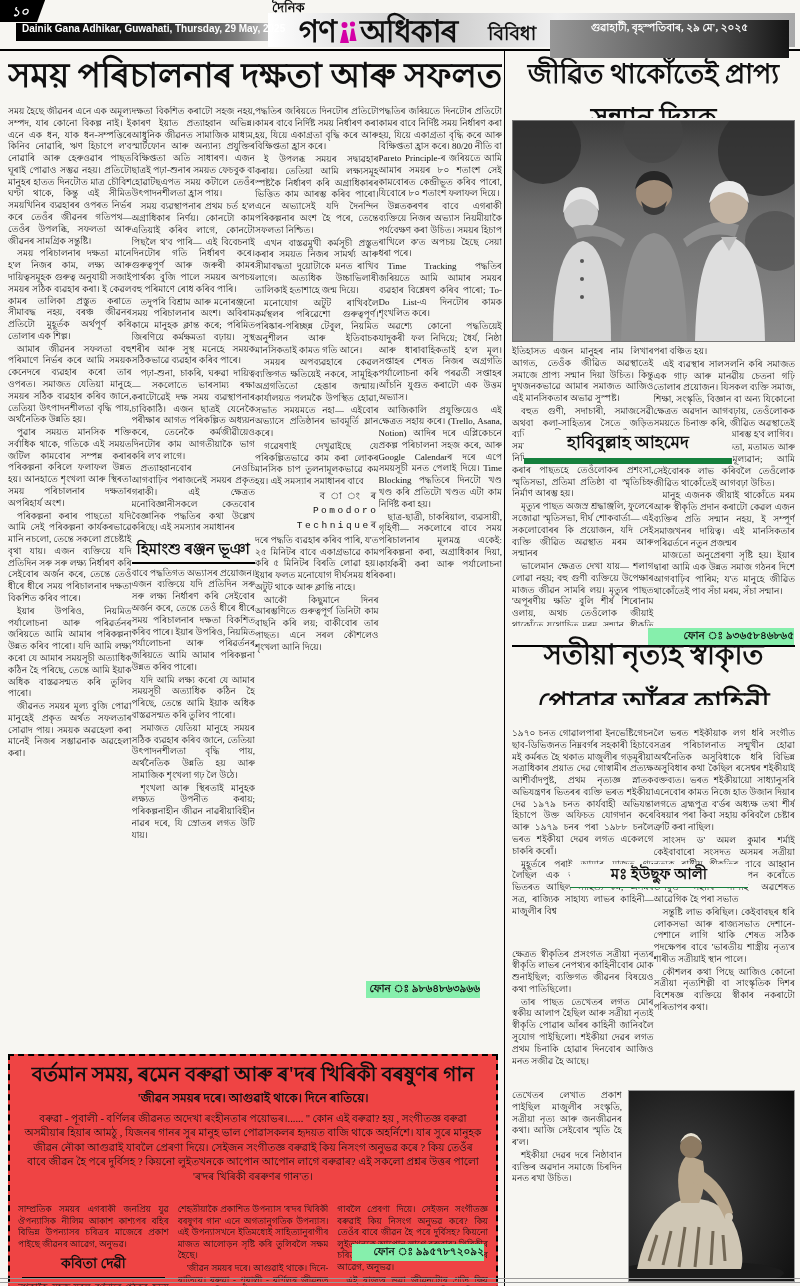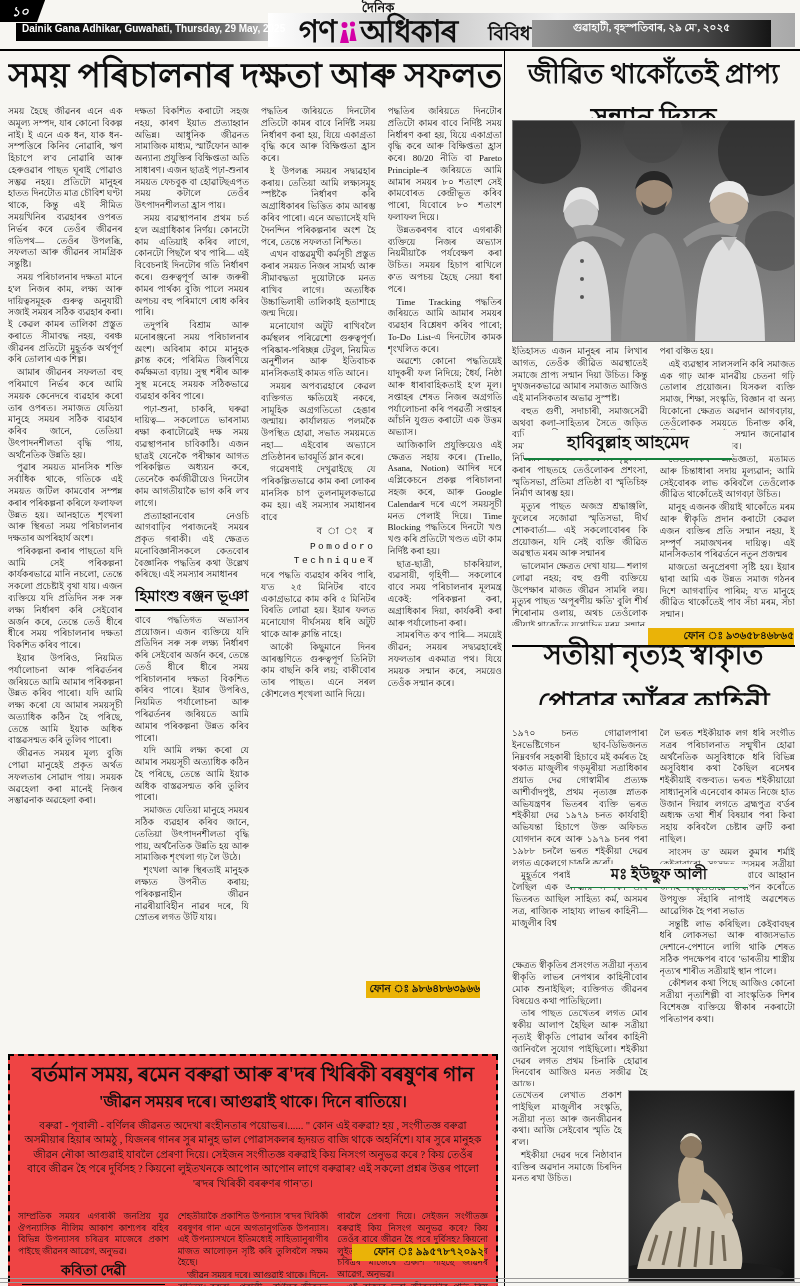--- a/index.html
+++ b/index.html
@@ -9,42 +9,42 @@
   .pgnum{position:absolute;left:-8px;top:-5px;width:50px;height:27px;background:#000;
          transform:skewX(-20deg);z-index:3;}
   .pgnum span{display:block;transform:skewX(20deg);color:#fff;font-style:italic;
          font-weight:bold;font-size:13px;padding:7px 0 0 20px;font-family:"Liberation Sans",sans-serif;}
   .band{position:absolute;left:268px;top:13px;width:527px;height:34px;
         background:linear-gradient(90deg,#ffffff 0%,#c9c9c9 30%,#efefef 55%,#a8a8a8 100%);}
   .lbanner{position:absolute;left:16px;top:23px;width:252px;height:18px;line-height:18px;
         background:linear-gradient(90deg,#000 0%,#222 55%,#7d7d7d 88%,#bdbdbd 100%);
         color:#fff;font:bold 10px "Liberation Sans",sans-serif;padding:0 6px;white-space:nowrap;
         box-sizing:border-box;z-index:2;}
-  .rbanner{position:absolute;left:532px;top:20px;width:239px;height:27px;line-height:21px;
+  .rbanner{position:absolute;left:550px;top:20px;width:239px;height:38px;line-height:21px;
         background:linear-gradient(90deg,#979797 0%,#4a4a4a 70%,#151515 100%);
         color:#fff;font:bold 10.5px "Liberation Serif",serif;text-align:center;z-index:2;}
-  .masthead{position:absolute;left:272px;top:1px;width:212px;text-align:center;z-index:2;}
+  .masthead{position:absolute;left:272px;top:1px;width:212px;z-index:2;}
   .masthead .mt-top{font-size:13px;font-weight:bold;line-height:14px;}
   .masthead .mt-main{display:flex;align-items:center;justify-content:center;gap:2px;
         font-size:31px;font-weight:bold;line-height:33px;letter-spacing:-1px;}
   .secname{position:absolute;left:488px;top:19px;font-size:19px;font-weight:bold;z-index:2;}
   .hdr-rule{position:absolute;left:0;top:49px;width:800px;height:2px;background:#000;}
   
-  .cols{display:flex;gap:12px;height:100%;}
+  .cols{display:flex;gap:0;height:100%;}
   .col{flex:1 1 0;overflow:hidden;font-size:9px;line-height:1.31;text-align:justify;}
   .bp{margin:0 0 1px 0;text-indent:9px;}
   div[data-bind-list] > .bp:first-child{text-indent:0;}
   .byline-flow{font-weight:bold;font-size:15px;text-align:center;padding:5px 0 4px;
         border-bottom:2px solid #000;margin:2px 0 4px;text-indent:0;line-height:1.1;}
   .pomodoro{margin:2px 0;text-align:right;font-family:"Liberation Mono",monospace;
         font-size:9.5px;letter-spacing:2.5px;line-height:1.5;white-space:nowrap;overflow:hidden;}
-  .phone{position:absolute;font-weight:bold;font-size:10.5px;background:#eab308;z-index:2;}
+  .phone{position:absolute;font-weight:bold;font-size:10.5px;background:#86efac;z-index:2;}
   .headline{font-weight:bold;text-align:center;white-space:pre-line;overflow:hidden;}
   .byline-abs{position:absolute;background:#f7f6f2;font-weight:bold;text-align:center;
-        border-bottom:2px solid #15803d;z-index:2;line-height:1.15;}
+        border-bottom:6px solid #15803d;z-index:2;line-height:1.15;}
   
   .h1-time{position:absolute;left:8px;top:52px;width:494px;height:50px;font-size:34px;
         line-height:48px;white-space:nowrap;}
   .body-time{position:absolute;left:8px;top:106px;width:494px;height:892px;}
   .phone-time{left:366px;top:981px;width:114px;text-align:right;}
   
   .vdiv{position:absolute;left:504px;top:50px;width:1px;height:1236px;background:#000;}
   .h2-respect{position:absolute;left:512px;top:52px;width:283px;height:66px;font-size:27px;line-height:44px;}
   .photo-family{position:absolute;left:512px;top:120px;width:283px;height:222px;border:1px solid #777;box-sizing:border-box;}
   .body-respect{position:absolute;left:512px;top:346px;width:283px;height:280px;}
@@ -54,21 +54,21 @@
   .h3-satriya{position:absolute;left:512px;top:631px;width:283px;height:74px;font-size:28px;line-height:48px;}
   .body-satriya{position:absolute;left:512px;top:728px;width:283px;height:358px;}
   .byline-satriya{left:570px;top:864px;width:178px;font-size:15px;padding:2px 0 4px;border-bottom-width:1.5px;}
   .body-satriya-cont{position:absolute;left:512px;top:1090px;width:110px;height:192px;overflow:hidden;
         font-size:9px;line-height:1.31;text-align:justify;}
   .photo-dancer{position:absolute;left:628px;top:1090px;width:167px;height:192px;border:1px solid #999;box-sizing:border-box;}
   
   .novel-box{position:absolute;left:8px;top:1054px;width:490px;height:268px;border:2px dashed #000;
         box-sizing:border-box;padding:5px 8px;background:#ef4444;}
   .h4-novel{font-size:20px;line-height:26px;white-space:nowrap;}
-  .novel-sub{font-size:16px;font-weight:bold;text-align:center;margin-top:2px;}
+  .novel-sub{font-size:12px;font-weight:bold;text-align:center;margin-top:2px;}
   .novel-intro{font-size:10.5px;line-height:1.38;text-align:center;margin:3px 6px 5px;}
   .novel-cols{display:flex;gap:9px;height:128px;overflow:hidden;margin-top:20px;}
   .novel-cols .col{font-size:8.8px;}
   .byline-novel{font-weight:bold;font-size:14px;text-align:center;border-bottom:1.5px solid #000;
         padding:3px 0 3px;margin:2px 4px 4px;}
   .phone-novel{left:352px;top:1244px;width:132px;text-align:right;}
   .btm-rule{position:absolute;left:0;top:1278px;width:800px;height:3px;
         border-top:1px solid #9a9a9a;border-bottom:1px solid #9a9a9a;}
   svg{display:block;}
 </style>
@@ -151,21 +151,20 @@
           </div>
       </div>
       <div class="col">
         <div data-bind-list="article_time.col4">
             <p class="bp">পদ্ধতিৰ জৰিয়তে দিনটোৰ প্ৰতিটো কামৰ বাবে নিৰ্দিষ্ট সময় নিৰ্ধাৰণ কৰা হয়, যিয়ে একাগ্ৰতা বৃদ্ধি কৰে আৰু বিক্ষিপ্ততা হ্ৰাস কৰে। 80/20 নীতি বা Pareto Principle-ৰ জৰিয়তে আমি আমাৰ সময়ৰ ৮০ শতাংশ সেই কামবোৰত কেন্দ্ৰীভূত কৰিব পাৰো, যিবোৰে ৮০ শতাংশ ফলাফল দিয়ে।</p>
             <p class="bp">উন্নতকৰণৰ বাবে এগৰাকী ব্যক্তিয়ে নিজৰ অভ্যাস নিয়মীয়াকৈ পৰ্যবেক্ষণ কৰা উচিত। সময়ৰ হিচাপ ৰাখিলে ক'ত অপচয় হৈছে সেয়া ধৰা পৰে।</p>
             <p class="bp">Time Tracking পদ্ধতিৰ জৰিয়তে আমি আমাৰ সময়ৰ ব্যৱহাৰ বিশ্লেষণ কৰিব পাৰো; To-Do List-এ দিনটোৰ কামক শৃংখলিত কৰে।</p>
             <p class="bp">অৱশ্যে কোনো পদ্ধতিয়েই যাদুকৰী ফল নিদিয়ে; ধৈৰ্য, নিষ্ঠা আৰু ধাৰাবাহিকতাই হ'ল মূল। সপ্তাহৰ শেষত নিজৰ অগ্ৰগতি পৰ্যালোচনা কৰি পৰৱৰ্তী সপ্তাহৰ আঁচনি যুগুত কৰাটো এক উত্তম অভ্যাস।</p>
             <p class="bp">আজিকালি প্ৰযুক্তিয়েও এই ক্ষেত্ৰত সহায় কৰে। (Trello, Asana, Notion) আদিৰ দৰে এপ্লিকেচনে প্ৰকল্প পৰিচালনা সহজ কৰে, আৰু Google Calendarৰ দৰে এপে সময়সূচী মনত পেলাই দিয়ে। Time Blocking পদ্ধতিৰে দিনটো খণ্ড খণ্ড কৰি প্ৰতিটো খণ্ডত এটা কাম নিৰ্দিষ্ট কৰা হয়।</p>
             <p class="bp">ছাত্ৰ-ছাত্ৰী, চাকৰিয়াল, ব্যৱসায়ী, গৃহিণী— সকলোৰে বাবে সময় পৰিচালনাৰ মূলমন্ত্ৰ একেই: পৰিকল্পনা কৰা, অগ্ৰাধিকাৰ দিয়া, কাৰ্যকৰী কৰা আৰু পৰ্যালোচনা কৰা।</p>
-            <p class="bp">সামৰণিত ক'ব পাৰি— সময়েই জীৱন; সময়ৰ সদ্ব্যৱহাৰেই সফলতাৰ একমাত্ৰ পথ। যিয়ে সময়ক সন্মান কৰে, সময়েও তেওঁক সন্মান কৰে।</p>
           </div>
       </div>
     </div>
   </div>
   <div class="phone phone-time" data-bind="article_time.phone">ফোন ঃ ৯৮৬৪৮৬৩৯৬৬</div>
 
   <div class="vdiv"></div>
 
   <div class="headline h2-respect" data-bind="article_respect.headline">জীৱিত থাকোঁতেই প্ৰাপ্য
 সন্মান দিয়ক</div>

